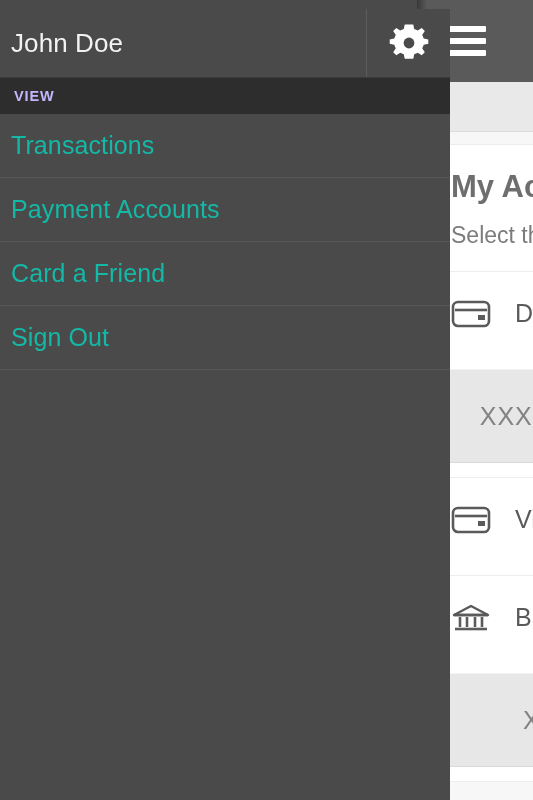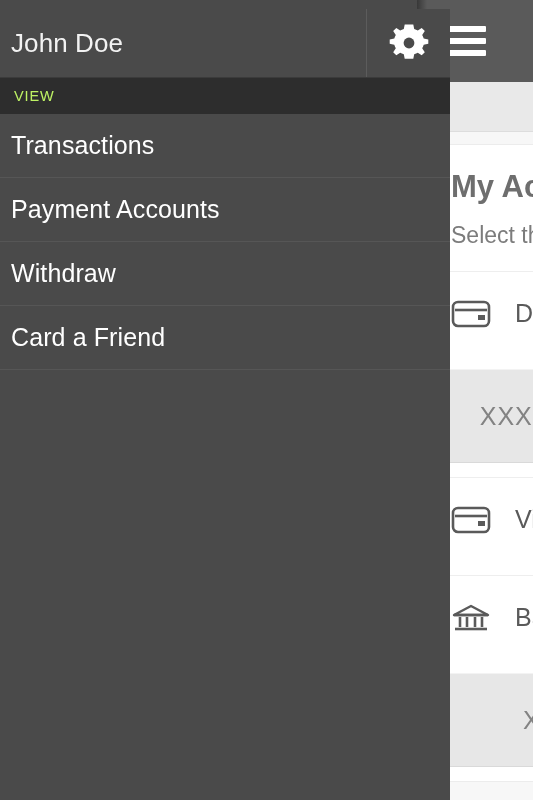--- a/index.html
+++ b/index.html
@@ -64,37 +64,37 @@
   .section-band {
     height: 36px;
     background: #2d2d2d;
     display: flex;
     align-items: center;
     padding-left: 14px;
     box-sizing: border-box;
   }
   .section-band span {
     font-size: 14.5px;
-    font-weight: normal;
-    color: #bef264;
+    font-weight: bold;
+    color: #c4b5fd;
     letter-spacing: 0.9px;
   }
 
   .nav-item {
     height: 64px;
     display: flex;
     align-items: center;
     padding-left: 11px;
     box-sizing: border-box;
     border-bottom: 1px solid #565656;
     background: #4a4a4a;
   }
   .nav-item span {
     font-size: 25px;
-    color: #ffffff;
+    color: #14b8a6;
     font-weight: 400;
     line-height: 1;
     letter-spacing: 0.1px;
   }
   .drawer-filler {
     background: #4a4a4a;
     height: 240px;
   }
 
   
@@ -333,24 +333,24 @@
     <div class="section-band">
       <span>VIEW</span>
     </div>
     <div class="nav-item">
       <span>Transactions</span>
     </div>
     <div class="nav-item">
       <span>Payment Accounts</span>
     </div>
 
-    <div class="nav-item">
-      <span>Withdraw</span>
-    </div>
 
     <div class="nav-item">
       <span>Card a Friend</span>
     </div>
+    <div class="nav-item">
+      <span>Sign Out</span>
+    </div>
 
     <div class="drawer-filler"></div>
   </div>
 
 </div>
 
 </body></html>

